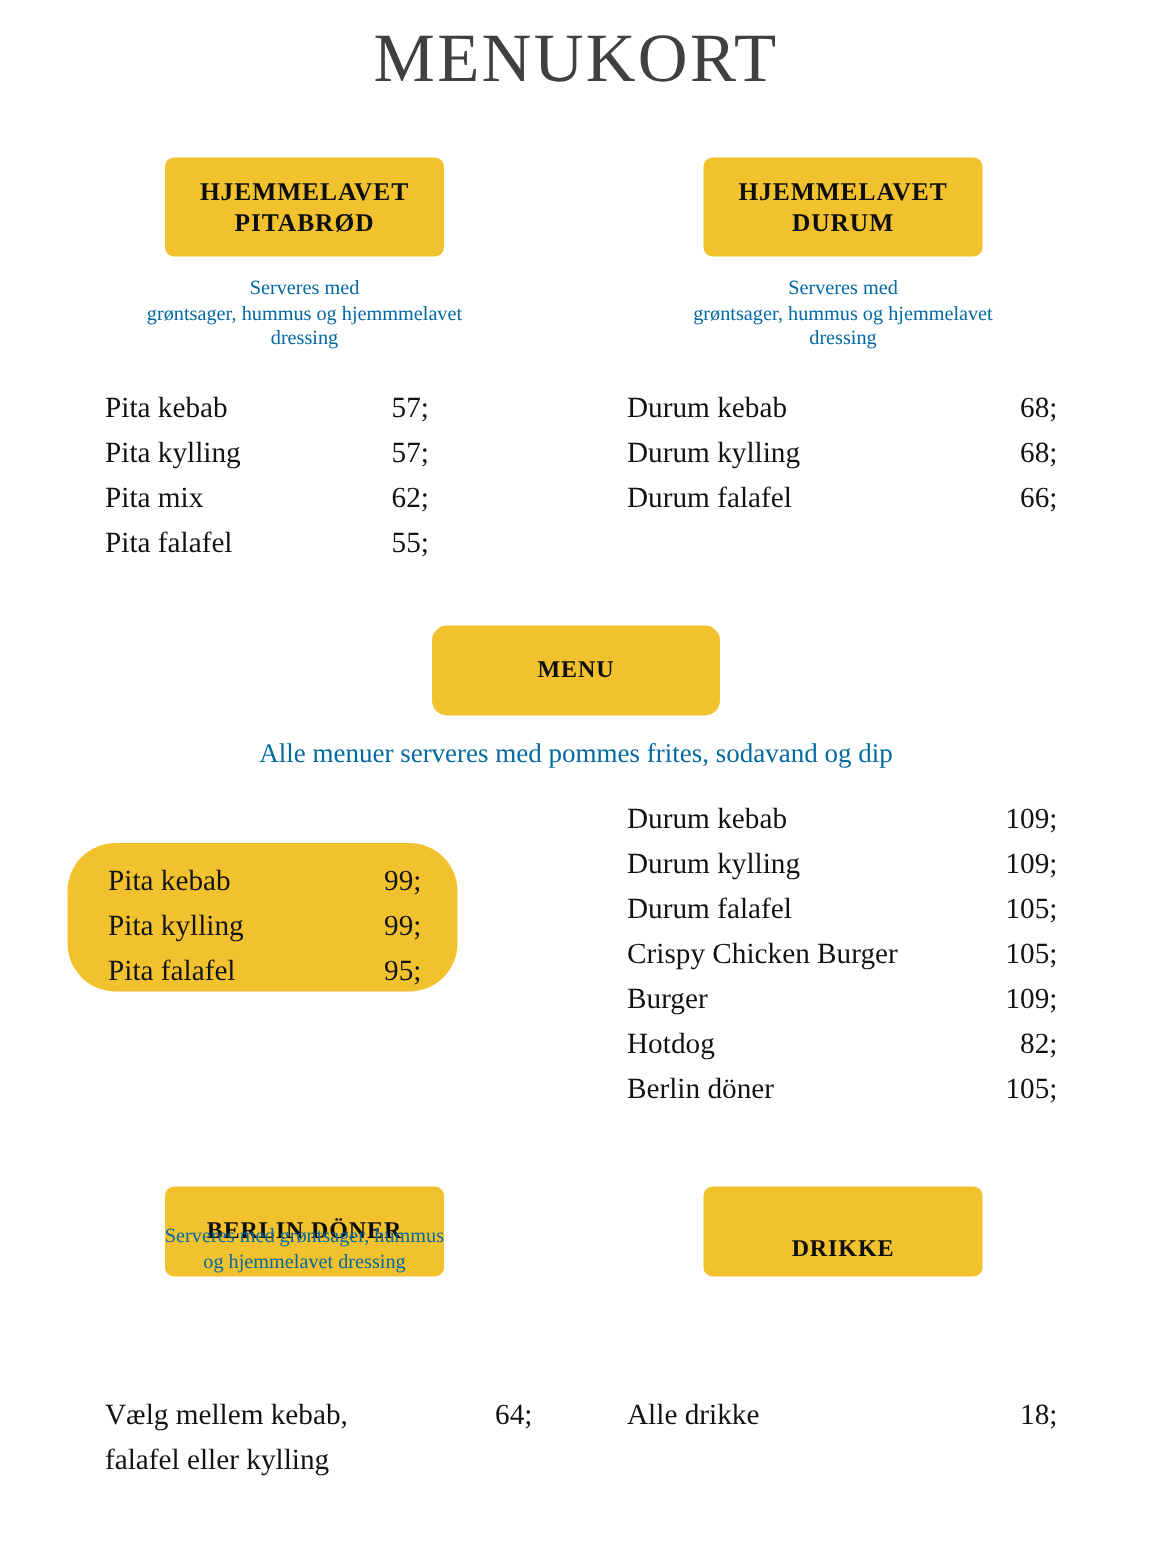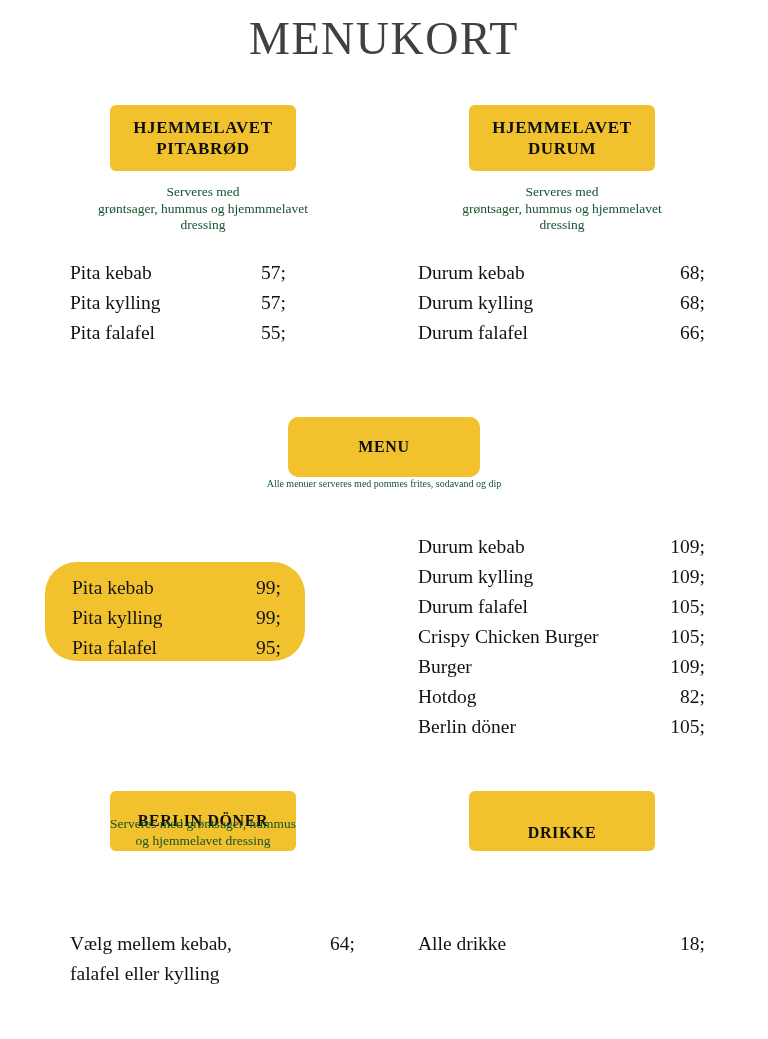--- a/index.html
+++ b/index.html
@@ -61,25 +61,25 @@
   .badge-menu    { left: 288px; top: 417px; width: 192px; height: 60px; font-size: 16px; border-radius: 10px; }
   .badge-berlin  { left: 110px; top: 791px; width: 186px; height: 60px; font-size: 16px; }
   .badge-drikke  { left: 469px; top: 791px; width: 186px; height: 60px; font-size: 16px; }
 
   
   .caption {
     position: absolute;
     text-align: center;
     font-size: 13.5px;
     line-height: 16.5px;
-    color: #14532d;
+    color: #0369a1;
   }
   .cap-pita   { left: 63px;  top: 184px; width: 280px; }
   .cap-durum  { left: 422px; top: 184px; width: 280px; }
-  .cap-menu   { left: 134px; top: 476px; width: 500px; font-size: 10px; }
+  .cap-menu   { left: 134px; top: 494px; width: 500px; font-size: 18px; }
   .cap-berlin { left: 73px;  top: 816px; width: 260px; }
 
   
   .pricelist {
     position: absolute;
     font-size: 19.5px;
     line-height: 30px;
     color: #121212;
   }
   .prow {
@@ -140,20 +140,24 @@
 grøntsager, hummus og hjemmmelavet
 dressing</div>
   <div class="pricelist list-pita">
       <div class="prow">
         <span class="pname" style="white-space: pre-line;">Pita kebab</span>
         <span class="pprice">57;</span>
       </div>
       <div class="prow">
         <span class="pname" style="white-space: pre-line;">Pita kylling</span>
         <span class="pprice">57;</span>
+      </div>
+      <div class="prow">
+        <span class="pname" style="white-space: pre-line;">Pita mix</span>
+        <span class="pprice">62;</span>
       </div>
       <div class="prow">
         <span class="pname" style="white-space: pre-line;">Pita falafel</span>
         <span class="pprice">55;</span>
       </div>
     </div>
 
   <div class="badge badge-durum">
     <span class="badge-text" style="white-space: pre-line;">HJEMMELAVET
 DURUM</span>

